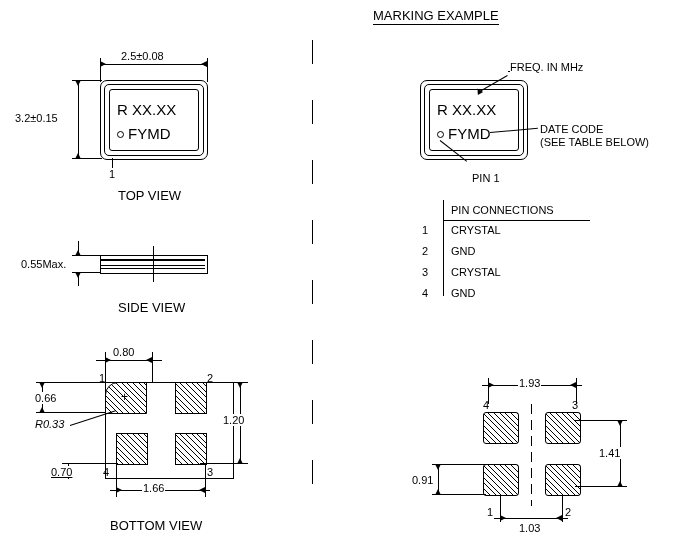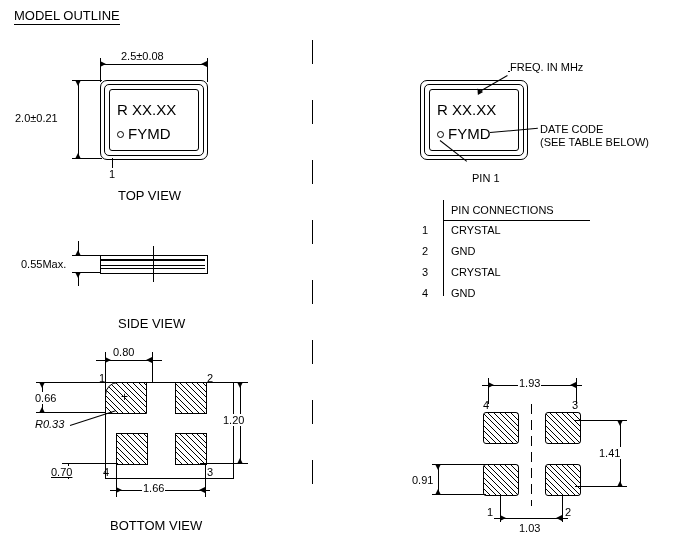--- a/index.html
+++ b/index.html
@@ -54,37 +54,37 @@
     <div class="dash-v" style="left:0;top:0;height:24px;"></div>
     <div class="dash-v" style="left:0;top:60px;height:24px;"></div>
     <div class="dash-v" style="left:0;top:120px;height:24px;"></div>
     <div class="dash-v" style="left:0;top:180px;height:24px;"></div>
     <div class="dash-v" style="left:0;top:240px;height:24px;"></div>
     <div class="dash-v" style="left:0;top:300px;height:24px;"></div>
     <div class="dash-v" style="left:0;top:360px;height:24px;"></div>
     <div class="dash-v" style="left:0;top:420px;height:24px;"></div>
   </div>
 
-  <div class="abs title" style="left:14px;top:8px;">MODEL OUTLINE</div>
+  <div class="abs title" style="left:373px;top:8px;">MARKING EXAMPLE</div>
 
   <div>
 
     <div class="ln vl abs" style="left:100px;top:58px;height:24px;"></div>
     <div class="ln vl abs" style="left:207px;top:58px;height:24px;"></div>
     <div class="ln hl abs" style="left:100px;top:64px;width:108px;"></div>
     <div class="arrowR" style="left:100px;top:61px;"></div>
     <div class="arrowL" style="left:201px;top:61px;"></div>
     <div class="dimtxt" style="left:120px;top:50px;">2.5±0.08</div>
 
     <div class="ln hl abs" style="left:72px;top:80px;width:30px;"></div>
     <div class="ln hl abs" style="left:72px;top:158px;width:30px;"></div>
     <div class="ln vl abs" style="left:78px;top:80px;height:79px;"></div>
     <div class="arrowD" style="left:75px;top:80px;"></div>
     <div class="arrowU" style="left:75px;top:153px;"></div>
-    <div class="dimtxt" style="left:14px;top:112px;">2.0±0.21</div>
+    <div class="dimtxt" style="left:14px;top:112px;">3.2±0.15</div>
 
     <div class="pkg-outer" style="left:100px;top:80px;width:106px;height:78px;"></div>
     <div class="pkg-inner" style="left:104px;top:84px;width:98px;height:70px;"></div>
     <div class="pkg-lid" style="left:109px;top:89px;width:88px;height:60px;"></div>
     <div class="lbl-line1" style="left:117px;top:101px;">R XX.XX</div>
     <div class="dot" style="left:117px;top:131px;"></div>
     <div class="lbl-line2" style="left:128px;top:125px;">FYMD</div>
 
     <div class="ln vl abs" style="left:112px;top:158px;height:10px;"></div>
     <div class="abs t" style="left:109px;top:168px;">1</div>
@@ -100,21 +100,21 @@
     <div class="arrowU" style="left:75px;top:250px;"></div>
     <div class="arrowD" style="left:75px;top:272px;"></div>
     <div class="dimtxt" style="left:20px;top:258px;">0.55Max.</div>
 
     <div class="sideview-body" style="left:100px;top:255px;width:106px;height:17px;"></div>
     <div class="ln hl abs" style="left:101px;top:259px;width:104px;"></div>
     <div class="ln hl abs" style="left:101px;top:268px;width:104px;"></div>
     <div class="sv-fill" style="left:101px;top:260px;width:104px;height:8px;"></div>
     <div class="ln vl abs" style="left:153px;top:246px;height:36px;"></div>
 
-    <div class="abs t13" style="left:118px;top:301px;margin-top:16px;">SIDE VIEW</div>
+    <div class="abs t13" style="left:118px;top:301px;">SIDE VIEW</div>
   </div>
 
   <div>
 
     <div class="ln vl abs" style="left:105px;top:352px;height:30px;"></div>
     <div class="ln vl abs" style="left:152px;top:352px;height:30px;"></div>
     <div class="ln hl abs" style="left:96px;top:360px;width:66px;"></div>
     <div class="arrowR" style="left:105px;top:357px;"></div>
     <div class="arrowL" style="left:146px;top:357px;"></div>
     <div class="dimtxt" style="left:112px;top:346px;">0.80</div>

